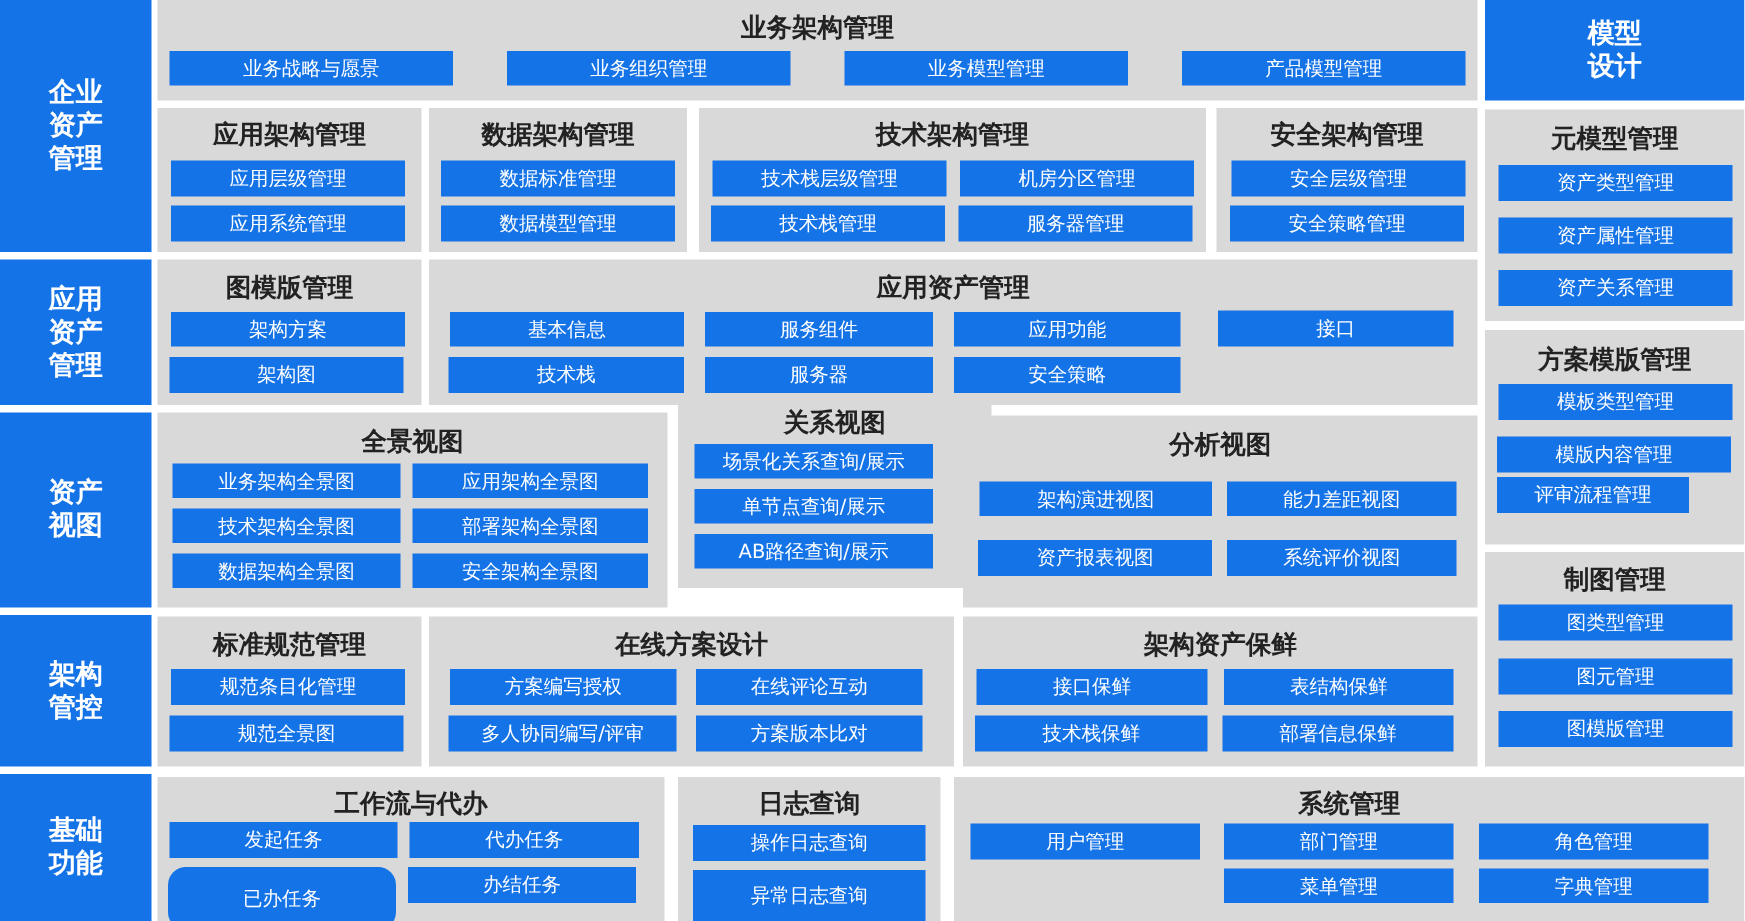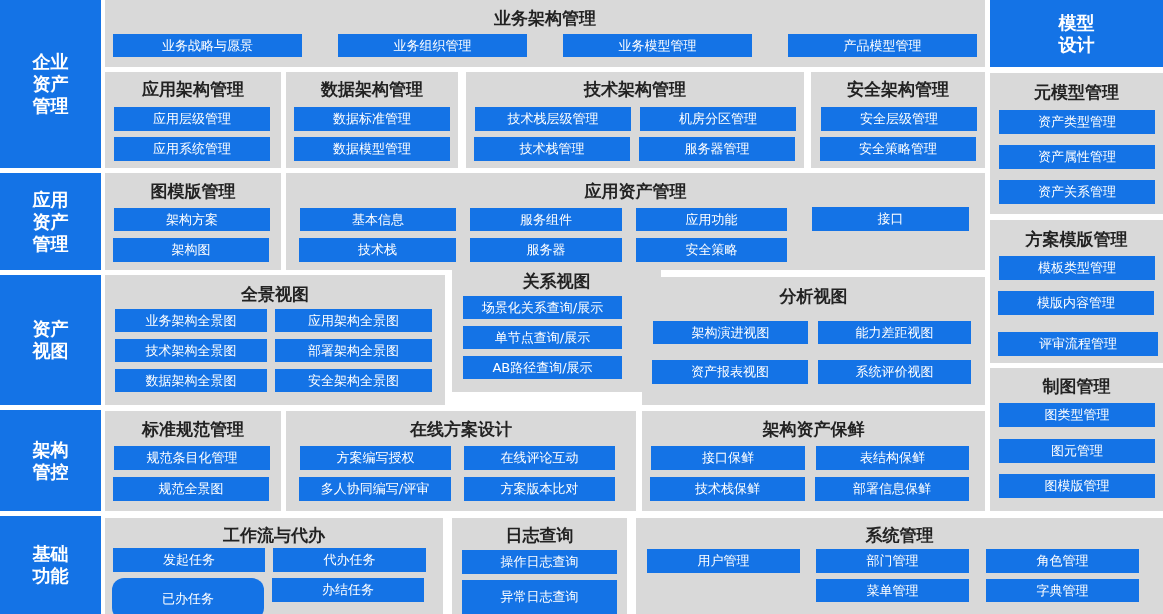--- a/index.html
+++ b/index.html
@@ -71,21 +71,21 @@
   <div class="ptitle" style="top:8px;">元模型管理</div>
   <div class="btn" style="left:9px;top:37px;width:156px;height:24px;">资产类型管理</div>
   <div class="btn" style="left:9px;top:72px;width:156px;height:24px;">资产属性管理</div>
   <div class="btn" style="left:9px;top:107px;width:156px;height:24px;">资产关系管理</div>
 </div>
 
 <div class="panel" style="left:990px;top:220px;width:173px;height:143px;">
   <div class="ptitle" style="top:8px;">方案模版管理</div>
   <div class="btn" style="left:9px;top:36px;width:156px;height:24px;">模板类型管理</div>
   <div class="btn" style="left:8px;top:71px;width:156px;height:24px;">模版内容管理</div>
-  <div class="btn" style="left:8px;top:112px;width:160px;height:24px;">评审流程管理</div>
+  <div class="btn" style="left:8px;top:98px;width:128px;height:24px;">评审流程管理</div>
 </div>
 
 <div class="panel" style="left:105px;top:173px;width:176px;height:97px;">
   <div class="ptitle" style="top:7px;">图模版管理</div>
   <div class="btn" style="left:9px;top:35px;width:156px;height:23px;">架构方案</div>
   <div class="btn" style="left:8px;top:65px;width:156px;height:24px;">架构图</div>
 </div>
 
 <div class="panel" style="left:286px;top:173px;width:699px;height:97px;">
   <div class="ptitle" style="top:7px;">应用资产管理</div>

